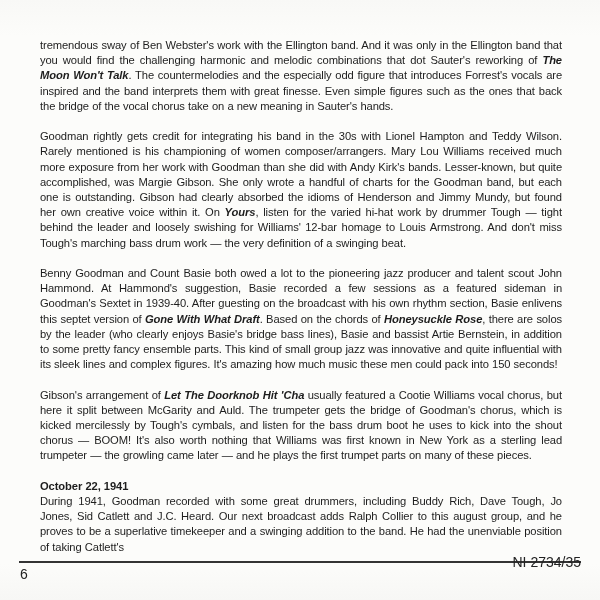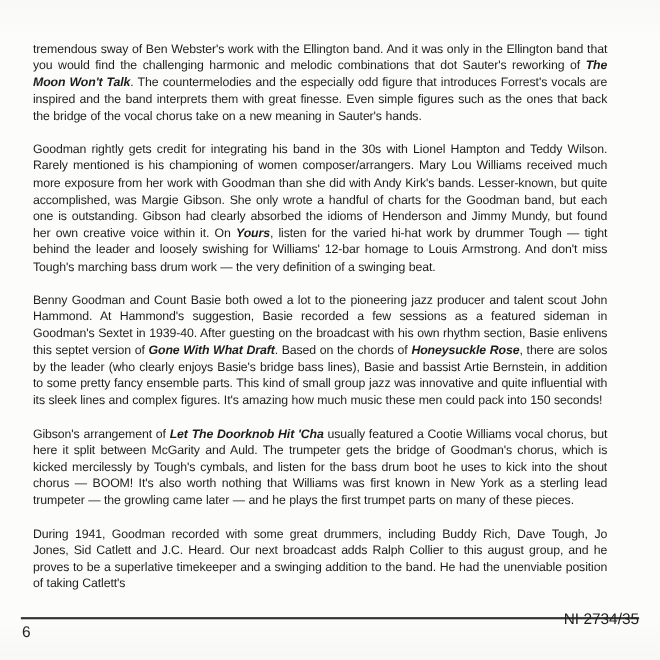--- a/index.html
+++ b/index.html
@@ -16,21 +16,21 @@
     overflow: hidden;
   }
   .page {
     position: absolute;
     inset: 0;
     background: linear-gradient(#f8f8f6, #fcfcfa 6%, #fcfcfa 94%, #f7f7f5);
   }
   .text-block {
     position: absolute;
     top: 38px;
-    left: 30px;
+    left: 40px;
     width: 522px;
   }
   .para {
     font-size: 11.2px;
     line-height: 15.2px;
     text-align: justify;
     letter-spacing: -0.1px;
     word-spacing: 0.2px;
     margin: 0 0 15.2px 0;
     color: #1d1d1d;
@@ -71,18 +71,19 @@
 </style>
 </head>
 <body>
 
 <div class="page">
   <div class="text-block">
       <p class="para"><span>tremendous sway of Ben Webster's work with the Ellington band. And it was only in the Ellington band that you would find the challenging harmonic and melodic combinations that dot Sauter's reworking of </span><span class="em">The Moon Won't Talk</span><span>. The countermelodies and the especially odd figure that introduces Forrest's vocals are inspired and the band interprets them with great finesse. Even simple figures such as the ones that back the bridge of the vocal chorus take on a new meaning in Sauter's hands.</span></p>
       <p class="para"><span>Goodman rightly gets credit for integrating his band in the 30s with Lionel Hampton and Teddy Wilson. Rarely mentioned is his championing of women composer/arrangers. Mary Lou Williams received much more exposure from her work with Goodman than she did with Andy Kirk's bands. Lesser-known, but quite accomplished, was Margie Gibson. She only wrote a handful of charts for the Goodman band, but each one is outstanding. Gibson had clearly absorbed the idioms of Henderson and Jimmy Mundy, but found her own creative voice within it. On </span><span class="em">Yours</span><span>, listen for the varied hi-hat work by drummer Tough — tight behind the leader and loosely swishing for Williams' 12-bar homage to Louis Armstrong. And don't miss Tough's marching bass drum work — the very definition of a swinging beat.</span></p>
       <p class="para"><span>Benny Goodman and Count Basie both owed a lot to the pioneering jazz producer and talent scout John Hammond. At Hammond's suggestion, Basie recorded a few sessions as a featured sideman in Goodman's Sextet in 1939-40. After guesting on the broadcast with his own rhythm section, Basie enlivens this septet version of </span><span class="em">Gone With What Draft</span><span>. Based on the chords of </span><span class="em">Honeysuckle Rose</span><span>, there are solos by the leader (who clearly enjoys Basie's bridge bass lines), Basie and bassist Artie Bernstein, in addition to some pretty fancy ensemble parts. This kind of small group jazz was innovative and quite influential with its sleek lines and complex figures. It's amazing how much music these men could pack into 150 seconds!</span></p>
       <p class="para"><span>Gibson's arrangement of </span><span class="em">Let The Doorknob Hit 'Cha</span><span> usually featured a Cootie Williams vocal chorus, but here it split between McGarity and Auld. The trumpeter gets the bridge of Goodman's chorus, which is kicked mercilessly by Tough's cymbals, and listen for the bass drum boot he uses to kick into the shout chorus — BOOM! It's also worth nothing that Williams was first known in New York as a sterling lead trumpeter — the growling came later — and he plays the first trumpet parts on many of these pieces.</span></p>
+      <p class="para heading"><span>October 22, 1941</span></p>
       <p class="para"><span>During 1941, Goodman recorded with some great drummers, including Buddy Rich, Dave Tough, Jo Jones, Sid Catlett and J.C. Heard. Our next broadcast adds Ralph Collier to this august group, and he proves to be a superlative timekeeper and a swinging addition to the band. He had the unenviable position of taking Catlett's</span></p>
     </div>
   <div class="footer-rule"></div>
   <div class="footer-num">6</div>
   <div class="footer-cat">NI 2734/35</div>
 </div>
 
 </body></html>

